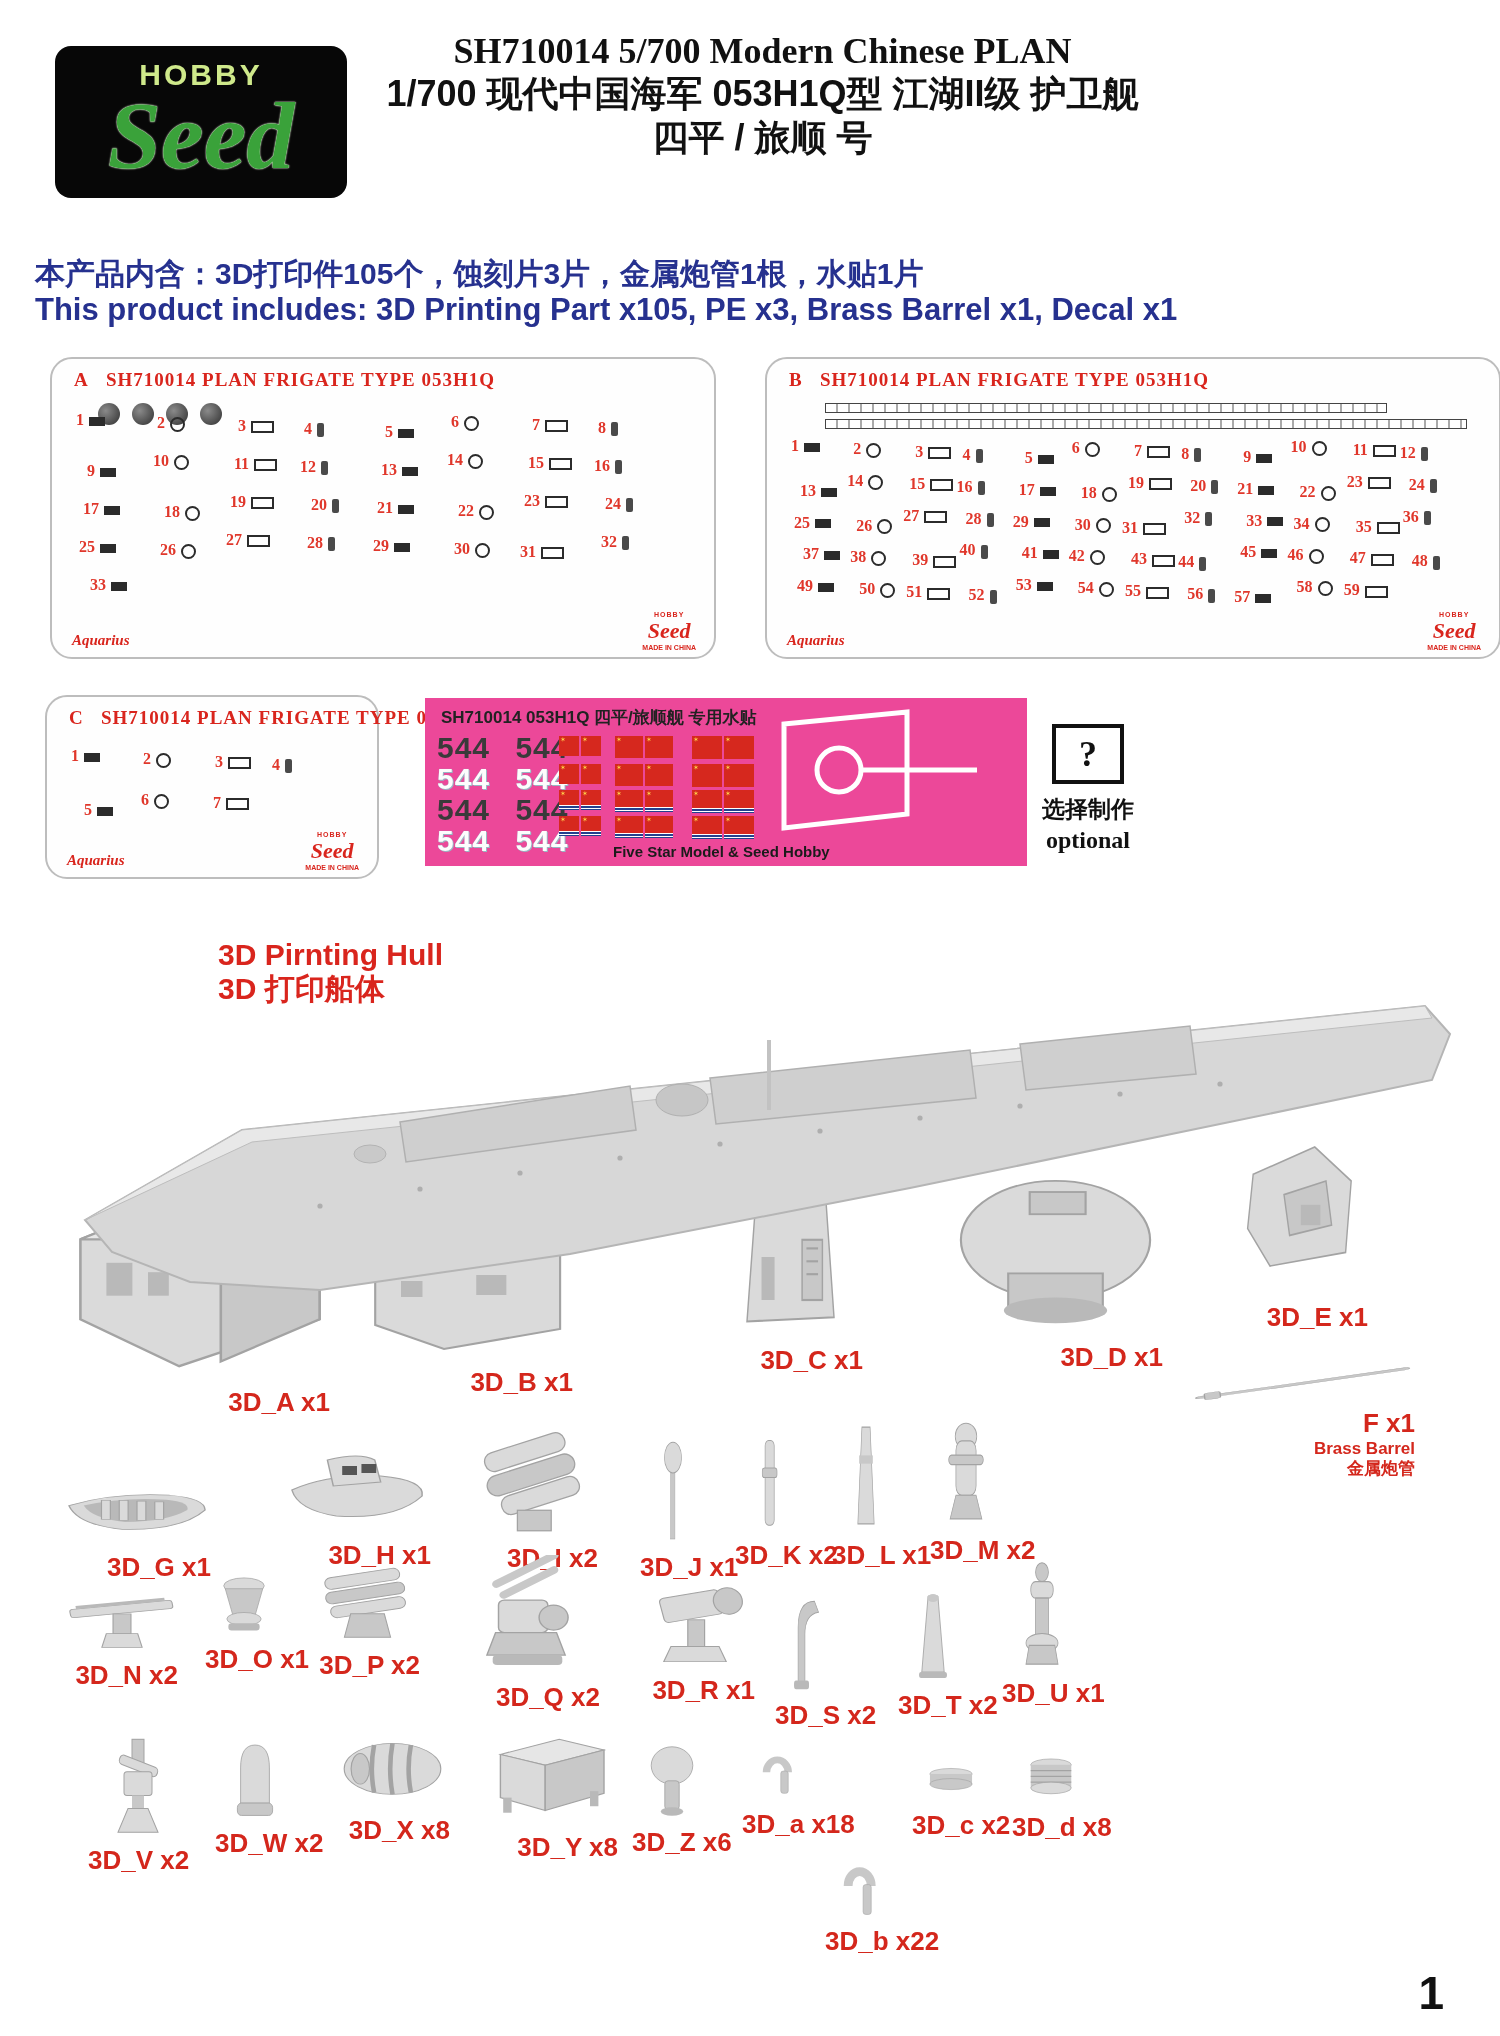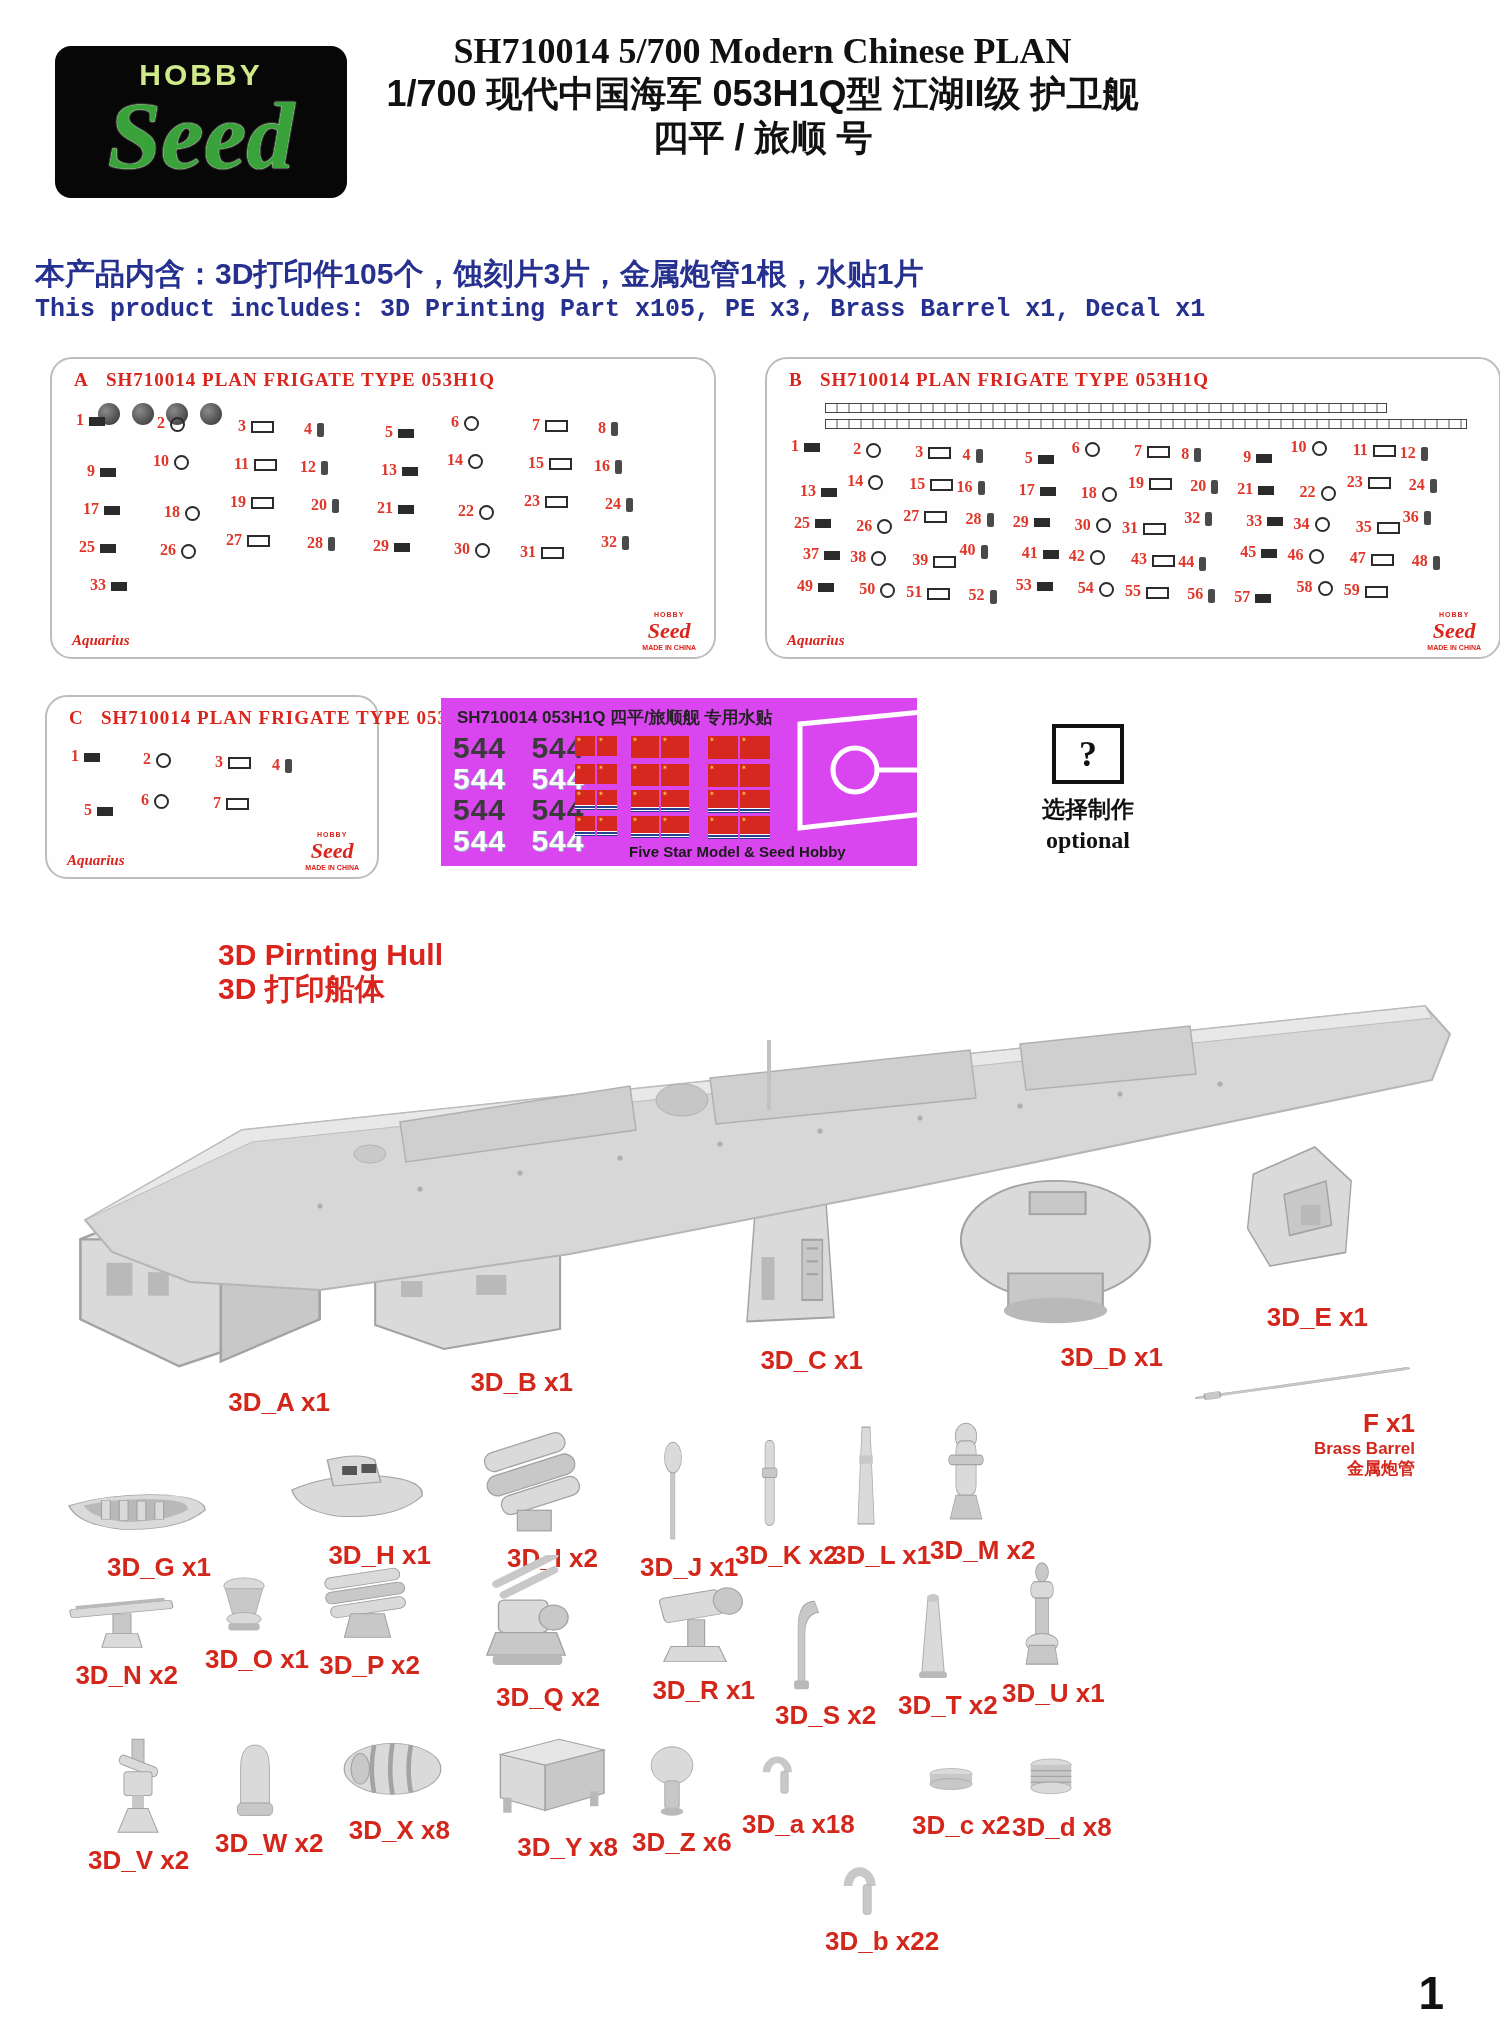--- a/index.html
+++ b/index.html
@@ -10,21 +10,21 @@
   .logo-hobby{position:absolute;left:0;top:12px;width:100%;text-align:center;
         font:700 30px "Liberation Sans",sans-serif;color:#cfe98b;letter-spacing:3px;}
   .logo-seed{position:absolute;left:0;top:34px;width:100%;text-align:center;
         font:italic 700 96px "Liberation Serif",serif;color:#3aa23a;
         text-shadow:0 0 2px #eaf6d8,0 0 1px #ffffff;}
   .titles{position:absolute;left:355px;top:30px;width:815px;text-align:center;}
   .t-en{font:700 36px "Liberation Serif",serif;line-height:42px;}
   .t-cn{font:700 36px "Liberation Sans",sans-serif;line-height:44px;}
   .includes{position:absolute;left:35px;top:256px;font-weight:700;color:#26318f;}
   .inc-cn{font-size:30px;line-height:36px;}
-  .inc-en{font-size:25px;line-height:36px;font-family:Liberation Mono, monospace;}
+  .inc-en{font-size:31px;line-height:36px;}
   
   .pe-sheet{position:absolute;background:#fefefe;border:2px solid #bdbdbd;border-radius:22px;}
   .pe-header{position:absolute;left:22px;top:10px;font:700 19px "Liberation Serif",serif;
         color:#d9251d;letter-spacing:1px;white-space:nowrap;}
   .pe-num{position:absolute;font:700 16px "Liberation Serif",serif;color:#e0372b;white-space:nowrap;}
   .pe-num .glyph{display:inline-block;vertical-align:middle;margin-left:5px;}
   .g0{width:16px;height:9px;background:#2b2b2b;}
   .g1{width:11px;height:11px;border:2px solid #2b2b2b;border-radius:50%;}
   .g2{width:19px;height:8px;border:2px solid #2b2b2b;}
   .g3{width:7px;height:14px;background:#4a4a4a;border-radius:2px;}
@@ -216,21 +216,21 @@
         <span class="pe-num" style="left:37px;top:104px;">5<span class="glyph g0"></span></span>
         <span class="pe-num" style="left:94px;top:94px;">6<span class="glyph g1"></span></span>
         <span class="pe-num" style="left:166px;top:97px;">7<span class="glyph g2"></span></span>
         <div class="pe-sig">Aquarius</div>
         <div class="pe-logo">
           <div class="h">HOBBY</div>
           <div class="s">Seed</div>
           <div class="m">MADE IN CHINA</div>
         </div>
       </div>
-      <div class="decal" style="left: 441px; top: 698px; width: 476px; height: 168px; background: #d946ef;">
+      <div class="decal" style="left: 425px; top: 698px; width: 602px; height: 168px; background: #ec4899;">
         <div class="decal-title">SH710014  053H1Q 四平/旅顺舰 专用水贴</div>
         <div class="decal-544s">
           <div class="row544 solid544">544  544</div>
           <div class="row544 outline544">544  544</div>
           <div class="row544 solid544">544  544</div>
           <div class="row544 outline544">544  544</div>
         </div>
         <div class="flags">
           <div class="fp" style="left:0px;top:0px;width:42px;height:20px;">
             <div class="flag">

